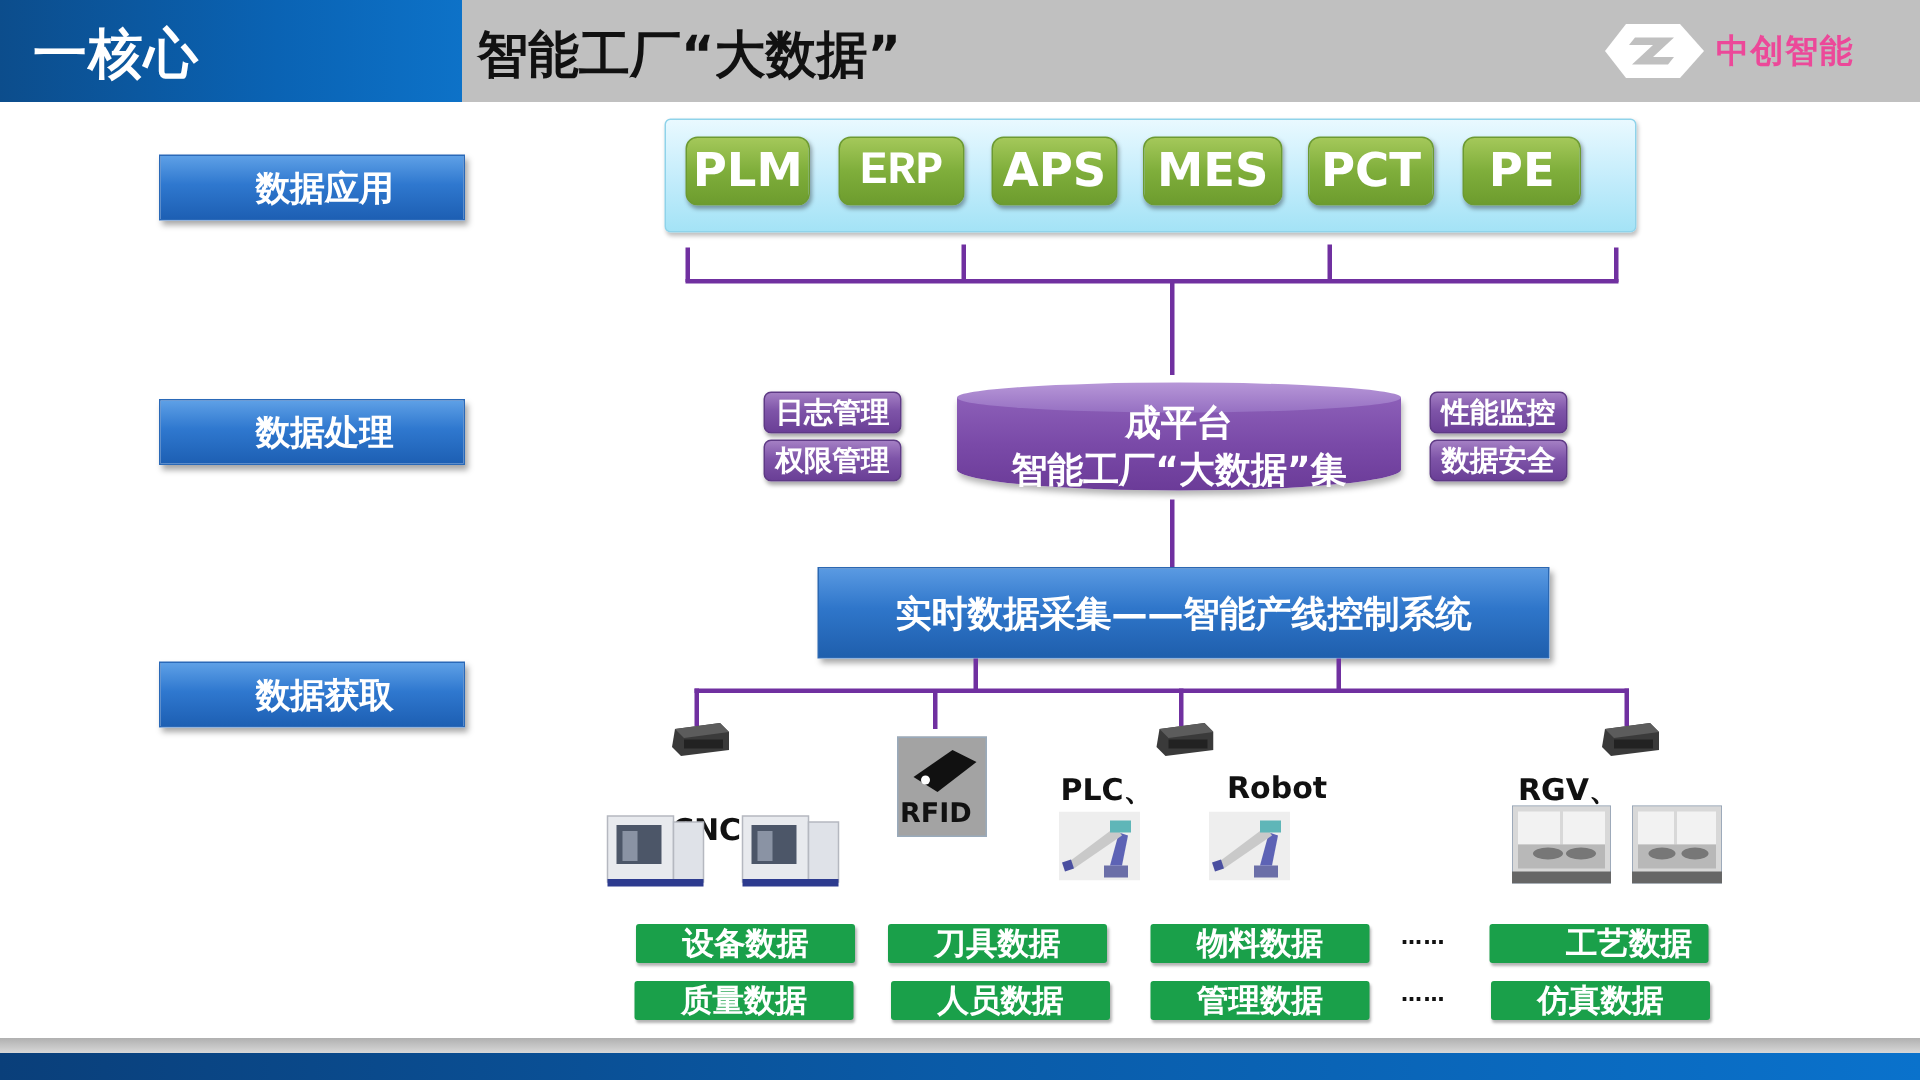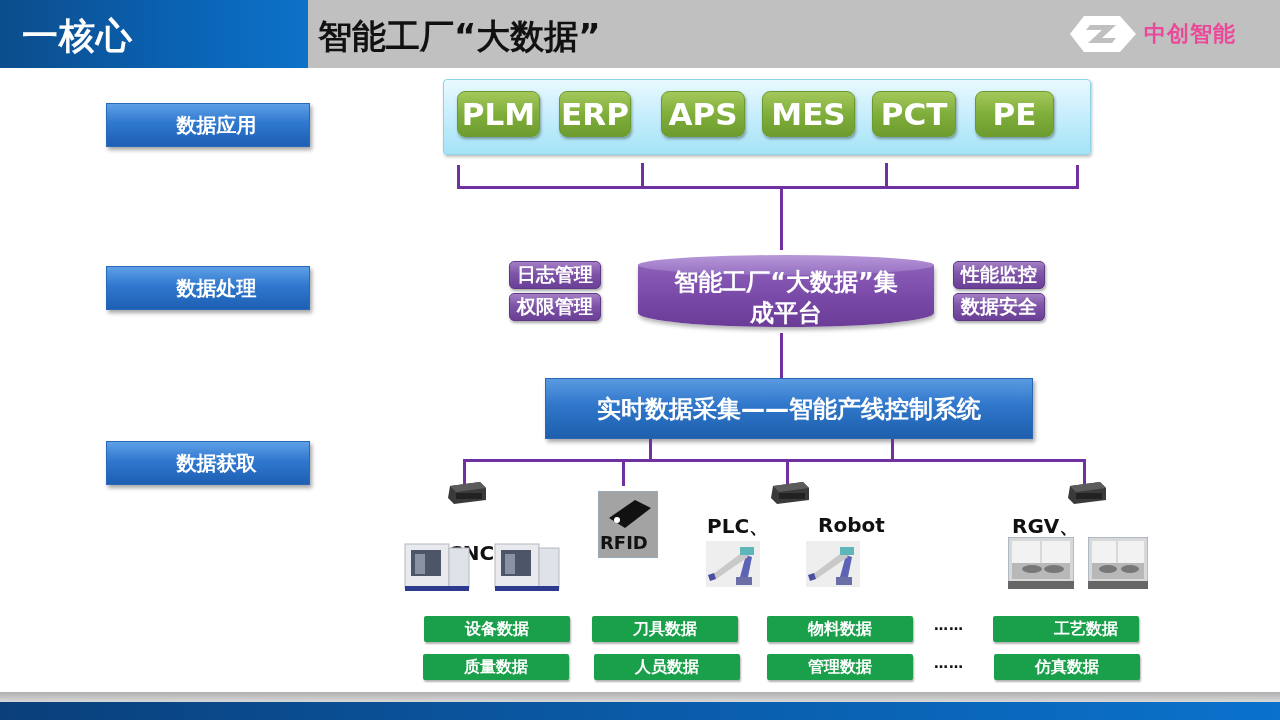--- a/index.html
+++ b/index.html
@@ -8,21 +8,21 @@
 
   
   #hdr-left { left: 0; top: 0; width: 308px; height: 68px; background: linear-gradient(90deg, #0c4d8c 0%, #0a63b4 60%, #0d72c8 100%); }
   #hdr-left-title { left: 22px; top: 12px; font-size: 36px; font-weight: bold; color: #fff; letter-spacing: 1px; }
   #hdr-right { left: 308px; top: 0; width: 972px; height: 68px; background: #c0c0c0; }
   #hdr-title { left: 318px; top: 14px; font-size: 34px; font-weight: bold; color: #111; }
   #logo { left: 1070px; top: 14px; width: 200px; height: 40px; display: flex; align-items: center; }
   #logo-text { font-size: 22px; font-weight: bold; color: #ec4899; margin-left: 6px; letter-spacing: 1px; }
 
   
-  .side-label { left: 106px; width: 204px; height: 44px; background: linear-gradient(180deg, #5ea0e6 0%, #2f78cf 45%, #1d5fb3 100%); color: #fff; font-weight: bold; font-size: 20px; display: flex; align-items: center; justify-content: center; box-shadow: 2px 3px 4px rgba(0,0,0,0.35); border: 1px solid #2a69b8; padding-left: 17px; }
+  .side-label { left: 106px; width: 204px; height: 44px; background: linear-gradient(180deg, #5ea0e6 0%, #2f78cf 45%, #1d5fb3 100%); color: #fff; font-weight: bold; font-size: 23px; display: flex; align-items: center; justify-content: center; box-shadow: 2px 3px 4px rgba(0,0,0,0.35); border: 1px solid #2a69b8; padding-left: 17px; }
 
   
   #app-box { left: 443px; top: 79px; width: 648px; height: 76px; border-radius: 4px; border: 1px solid #8fd3ea; background: linear-gradient(180deg, #e9f9ff 0%, #c2ecfb 55%, #a4e3f6 100%); box-shadow: 1px 2px 3px rgba(0,0,0,0.25); }
   .app-btn { top: 91px; height: 46px; border-radius: 8px; background: linear-gradient(180deg, #a4c85a 0%, #7fae3b 50%, #6d9c2e 100%); color: #fff; font-weight: bold; font-size: 31px; display: flex; align-items: center; justify-content: center; box-shadow: 1px 2px 3px rgba(0,0,0,0.35); border: 1px solid #6c9a32; }
 
   
   .ln { background: #7030a0; position: absolute; }
 
   
   .pbox { width: 92px; height: 28px; border-radius: 5px; background: linear-gradient(180deg, #a47fc4 0%, #7e54a8 45%, #6a3f96 100%); color: #fff; font-weight: bold; font-size: 19px; display: flex; align-items: center; justify-content: center; box-shadow: 1px 2px 3px rgba(0,0,0,0.35); border: 1px solid #5e3a85; }
@@ -35,21 +35,21 @@
 
   
   #rt-bar { left: 545px; top: 378px; width: 488px; height: 61px; background: linear-gradient(180deg, #5a9ae2 0%, #2f76ca 45%, #1f5fad 100%); border: 1px solid #2b68b3; box-shadow: 2px 3px 4px rgba(0,0,0,0.35); color: #fff; font-weight: bold; font-size: 24px; display: flex; align-items: center; justify-content: center; }
 
   
   .dev-label { font-weight: bold; font-size: 20px; color: #111; }
   .plc-box { width: 40px; height: 24px; }
   .machine { width: 68px; height: 54px; }
 
   
-  .gtag { width: 146px; height: 26px; background: #1aa04a; color: #fff; font-weight: bold; font-size: 16px; display: flex; align-items: center; justify-content: center; box-shadow: 1px 2px 2px rgba(0,0,0,0.3); border-radius: 2px; }
+  .gtag { width: 146px; height: 26px; background: #1aa04a; color: #fff; font-weight: bold; font-size: 21px; display: flex; align-items: center; justify-content: center; box-shadow: 1px 2px 2px rgba(0,0,0,0.3); border-radius: 2px; }
   .dots { font-weight: bold; font-size: 14px; color: #111; letter-spacing: 1px; }
 
   
   #footer-shadow { left: 0; top: 692px; width: 1280px; height: 10px; background: linear-gradient(180deg, #b0b0b0 0%, #d8d8d8 100%); }
   #footer { left: 0; top: 702px; width: 1280px; height: 18px; background: linear-gradient(90deg, #0a3f7a 0%, #0a5ba8 50%, #0a72cc 100%); }
 </style>
 </head>
 <body>
 
 <div class="abs" id="hdr-left"></div>
@@ -63,41 +63,41 @@
   </svg>
   <span id="logo-text">中创智能</span>
 </div>
 
 <div class="abs side-label" style="top:103px;">数据应用</div>
 <div class="abs side-label" style="top:266px;">数据处理</div>
 <div class="abs side-label" style="top:441px;">数据获取</div>
 
 <div class="abs" id="app-box"></div>
 <div class="abs app-btn" style="left:457px;width:83px;">PLM</div>
-<div class="abs app-btn" style="left:559px;width:72px;">ERP</div>
+<div class="abs app-btn" style="left:559px;width:84px;font-family:Liberation Mono, monospace;">ERP</div>
 <div class="abs app-btn" style="left:661px;width:84px;">APS</div>
 <div class="abs app-btn" style="left:762px;width:93px;">MES</div>
 <div class="abs app-btn" style="left:872px;width:84px;">PCT</div>
 <div class="abs app-btn" style="left:975px;width:79px;">PE</div>
 
 <div class="ln" style="left:457px;top:165px;width:3px;height:23px;"></div>
 <div class="ln" style="left:641px;top:163px;width:3px;height:25px;"></div>
 <div class="ln" style="left:885px;top:163px;width:3px;height:25px;"></div>
 <div class="ln" style="left:1076px;top:165px;width:3px;height:23px;"></div>
 <div class="ln" style="left:457px;top:186px;width:622px;height:3px;"></div>
 <div class="ln" style="left:780px;top:186px;width:3px;height:64px;"></div>
 
 <div class="abs pbox" style="left:509px;top:261px;">日志管理</div>
 <div class="abs pbox" style="left:509px;top:293px;">权限管理</div>
 <div class="abs" id="platform">
   <div id="platform-body"></div>
   <div id="platform-top"></div>
   <div id="platform-text">
+      <div>成平台</div>
       <div>智能工厂“大数据”集</div>
-      <div>成平台</div>
     </div>
 </div>
 <div class="abs pbox" style="left:953px;top:261px;">性能监控</div>
 <div class="abs pbox" style="left:953px;top:293px;">数据安全</div>
 
 <div class="ln" style="left:780px;top:333px;width:3px;height:45px;"></div>
 
 <div class="abs" id="rt-bar">实时数据采集——智能产线控制系统</div>
 
 <div class="ln" style="left:649px;top:439px;width:3px;height:22px;"></div>

